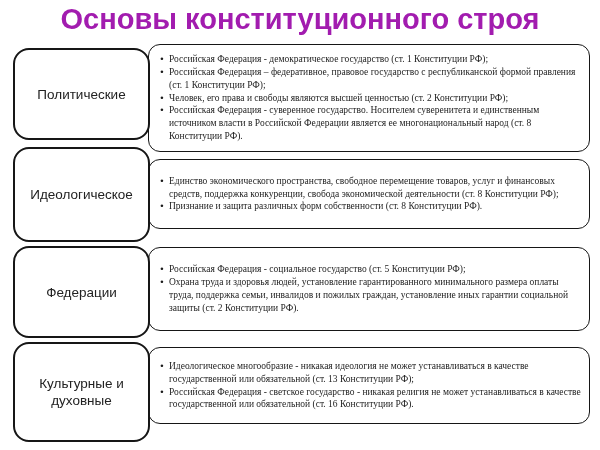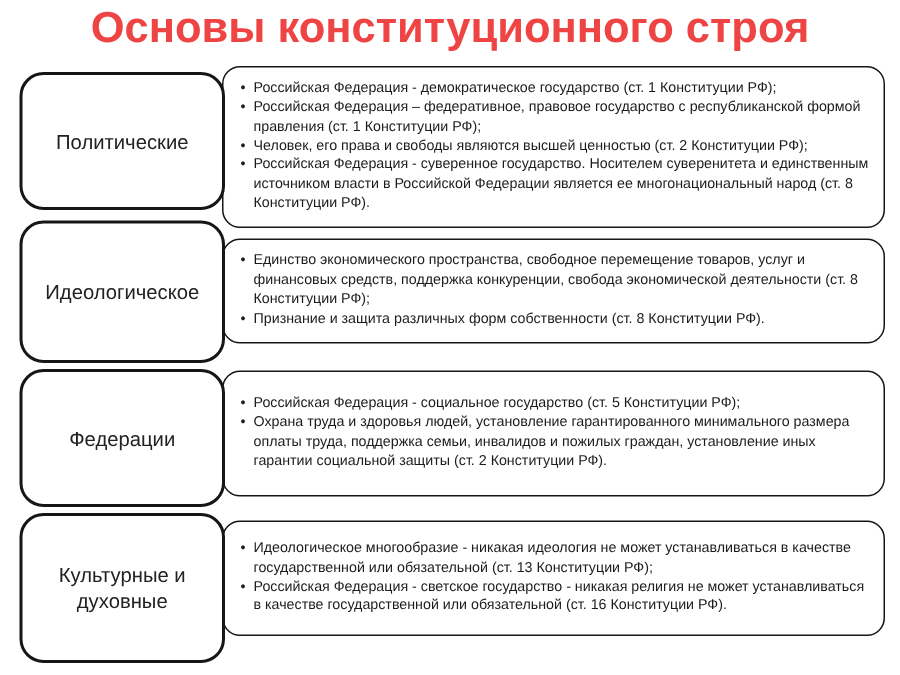--- a/index.html
+++ b/index.html
@@ -18,21 +18,21 @@
   }
   .title {
     position: absolute;
     top: 3px;
     left: 0;
     width: 600px;
     text-align: center;
     font-size: 29px;
     font-weight: bold;
     letter-spacing: 0px;
-    color: #ef4444;
+    color: #a21caf;
     white-space: nowrap;
   }
   .label-box {
     position: absolute;
     left: 13px;
     width: 137px;
     box-sizing: border-box;
     border: 2.5px solid #161616;
     border-radius: 16px;
     background: #ffffff;
@@ -71,21 +71,21 @@
     font-size: 9.5px;
     line-height: 12.9px;
     color: #1c1c1c;
   }
   .bullet-dot {
     flex: 0 0 14px;
     width: 14px;
     text-align: center;
     font-size: 9.5px;
   }
-  .bullet-text { flex: 1 1 auto; }
+  .bullet-text { flex: 1 1 auto; font-family: Liberation Serif, serif; }
 
   
   .r1-label   { top: 48px;  height: 92px; }
   .r1-content { top: 44px;  height: 108px; }
   .r2-label   { top: 147px; height: 95px; }
   .r2-content { top: 159px; height: 70px; }
   .r3-label   { top: 246px; height: 92px; }
   .r3-content { top: 247px; height: 84px; }
   .r4-label   { top: 342px; height: 100px; }
   .r4-content { top: 347px; height: 77px; }

